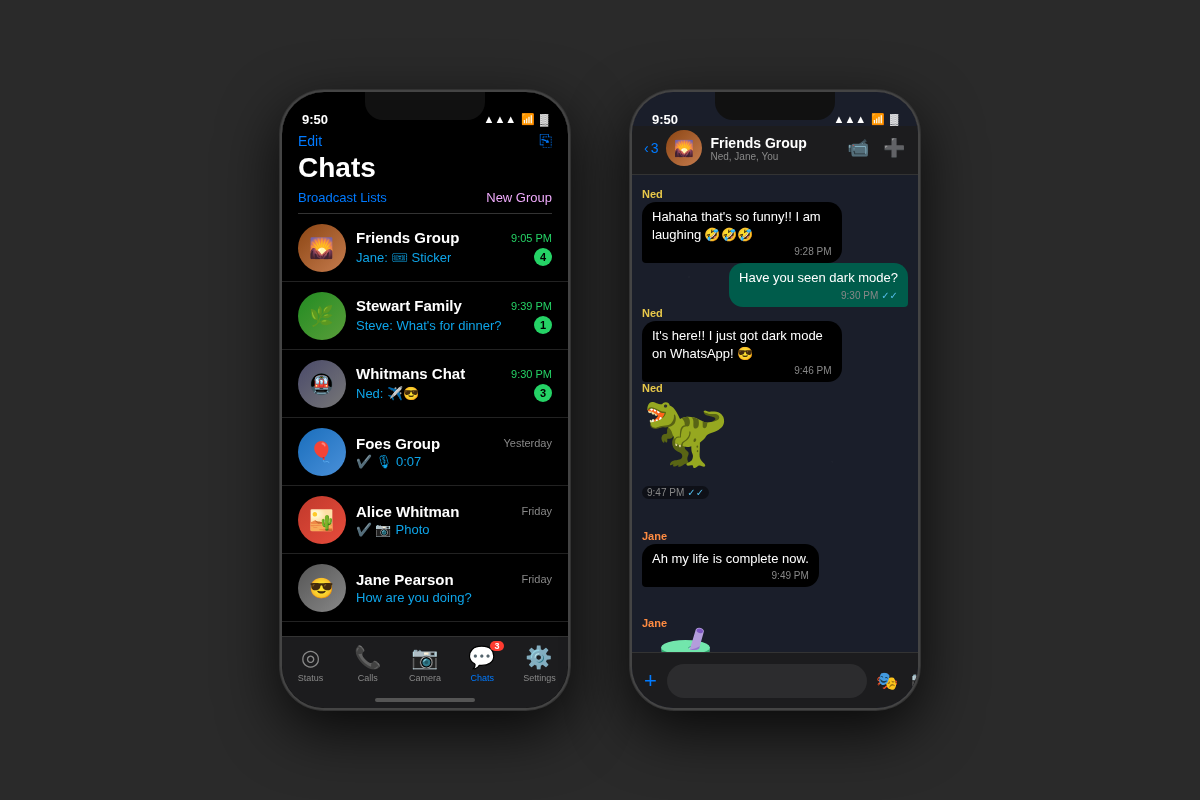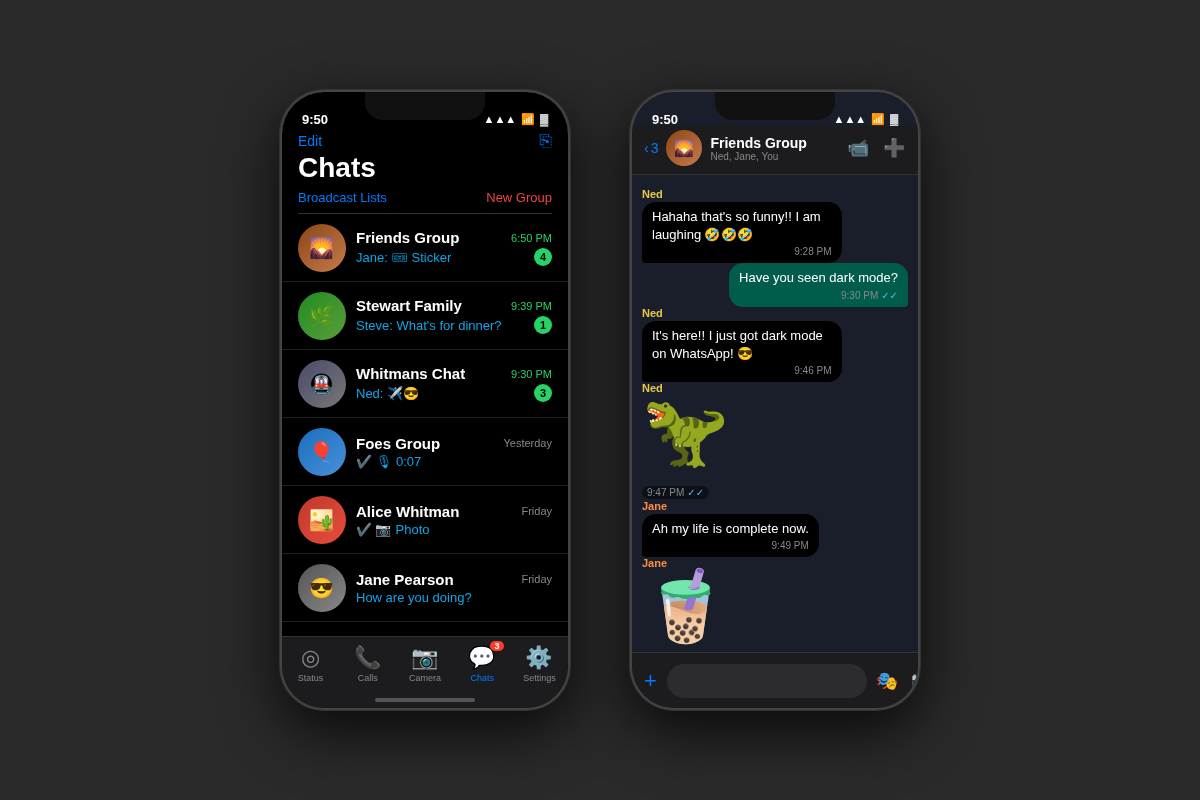--- a/index.html
+++ b/index.html
@@ -110,21 +110,21 @@
       justify-content: space-between;
       align-items: center;
       padding-bottom: 8px;
       border-bottom: 0.5px solid #333;
     }
     .broadcast-link {
       color: #007aff;
       font-size: 13px;
     }
     .new-group-link {
-      color: #ef4444;
+      color: #f0abfc;
       font-size: 13px;
     }
 
     
     .chat-item {
       display: flex;
       align-items: center;
       padding: 8px 16px;
       border-bottom: 0.5px solid #222;
       gap: 10px;
@@ -315,21 +315,21 @@
       flex-direction: column;
       z-index: 2;
     }
 
     .msg-sender-label {
       font-size: 11px;
       font-weight: 600;
       margin-bottom: 2px;
     }
     .msg-sender-ned { color: #e8c84a; }
-    .msg-sender-jane { color: #ff8c42; }
+    .msg-sender-jane { color: #ff8c42; margin-top: 30px; }
 
     .msg-bubble {
       max-width: 75%;
       border-radius: 14px;
       padding: 6px 10px;
       position: relative;
     }
     .msg-bubble.received {
       background: #000000;
       align-self: flex-start;
@@ -423,21 +423,21 @@
         <span class="new-group-link">New Group</span>
       </div>
     </div>
 
     <div id="chat-list-container">
         <div class="chat-item">
     <div class="chat-avatar av-friends">🌄</div>
     <div class="chat-info">
       <div class="chat-name-row">
         <span class="chat-name">Friends Group</span>
-        <span class="chat-time green">6:50 PM</span>
+        <span class="chat-time green">9:05 PM</span>
       </div>
       <div style="display:flex;justify-content:space-between;align-items:center;">
         <span class="chat-preview">Jane: 🎟 Sticker</span>
         <span class="chat-badge">4</span>
       </div>
     </div>
   </div>
         <div class="chat-item">
     <div class="chat-avatar av-stewart">🌿</div>
     <div class="chat-info">

